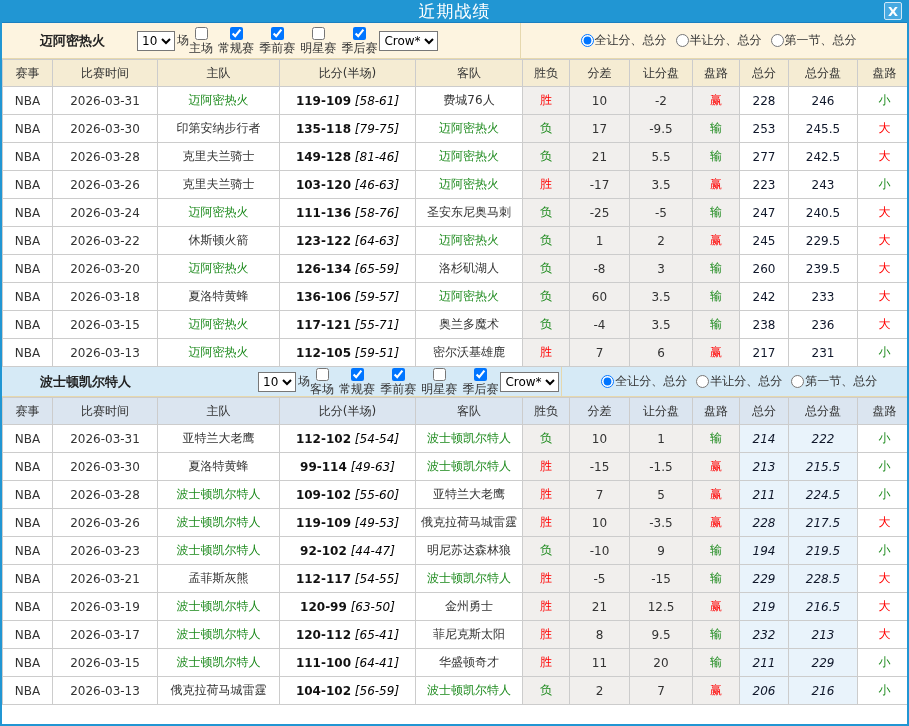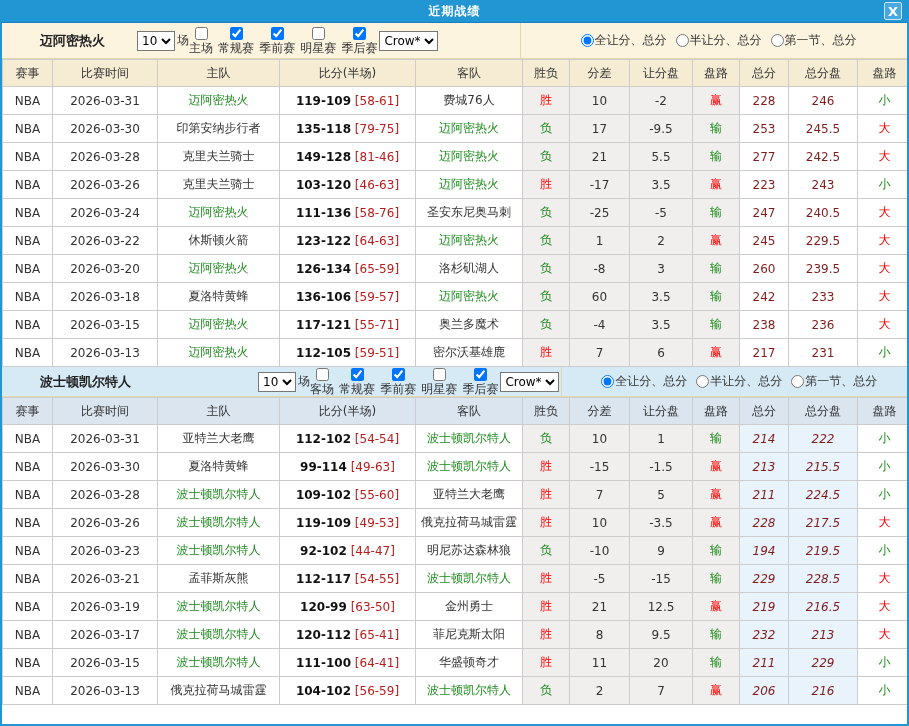--- a/index.html
+++ b/index.html
@@ -1,18 +1,18 @@
 <!DOCTYPE html>
 <html><head>
 <meta charset="utf-8">
 <style>
   html,body{margin:0;padding:0;background:#fff;font-family:"DejaVu Sans","Liberation Sans",sans-serif;}
   .popup{width:909px;height:726px;box-sizing:border-box;border:2px solid #2196d3;border-top:none;overflow:hidden;background:#fff;}
   .titlebar{height:22px;background:#2196d3;border-bottom:1px solid #1a7fc0;position:relative;display:flex;align-items:center;justify-content:center;margin:0 -2px;}
-  .title{color:#fff;font-size:12px;font-weight:bold;letter-spacing:1px;}
+  .title{color:#fff;font-size:17px;font-weight:normal;letter-spacing:1px;}
   .close{position:absolute;right:7px;top:2px;width:18px;height:18px;background:#47a9e1;border:1px solid #cfe8f7;border-radius:2px;color:#fff;font-weight:bold;font-size:13px;line-height:17px;text-align:center;cursor:pointer;box-sizing:border-box;}
   .filterbar{display:flex;align-items:stretch;border-bottom:1px solid #e6d8ae;}
   .theme-cream .filterbar{background:#fdf4e0;height:35px;}
   .theme-blue .filterbar{background:#d6eaf6;height:29px;}
   .filter-left{flex:1;display:flex;align-items:center;padding-left:38px;white-space:nowrap;}
   .filter-right{width:386px;display:flex;align-items:center;justify-content:center;border-left:1px solid #e6d8ae;}
   .team{font-weight:bold;font-size:13px;color:#222;}
   .theme-cream .team{min-width:95px;}
   .theme-blue .team{min-width:216px;}
   select{font-size:12px;height:20px;border:1px solid #777;background:#fff;font-family:inherit;margin:0 2px;}
@@ -24,23 +24,23 @@
   table{border-collapse:collapse;table-layout:fixed;width:909px;}
   th,td{border:1px solid #ccc;text-align:center;overflow:hidden;white-space:nowrap;font-size:12px;color:#333;padding:0;}
   th{height:26px;font-weight:normal;}
   td{height:27px;background:#fff;}
   .theme-cream th{background:#f5ecd3;}
   .theme-blue th{background:#dbe5f0;}
   td.mid{background:#f1efed;}
   .theme-blue td.tot{background:#e9f3fb;font-style:italic;}
   .green{color:#1d8a1d;}
   .red{color:#ff0000;}
-  td.num{color:#7f1d1d;margin-left:40px;}
+  td.num{color:#0f172a;margin-left:40px;}
   .full{font-weight:bold;color:#111;}
-  .half{color:#b91c1c;}
+  .half{color:#000000;font-style:italic;}
   .summary{height:26px;line-height:26px;text-align:center;border-bottom:1px solid #ccc;font-size:13px;background:#fff;}
   .sum-dark{color:#a03c3c;}
   .sum-hl{color:#ff0000;}
 </style>
 </head>
 <body>
 
 <div class="popup">
   <div class="titlebar">
     <span class="title">近期战绩</span>

